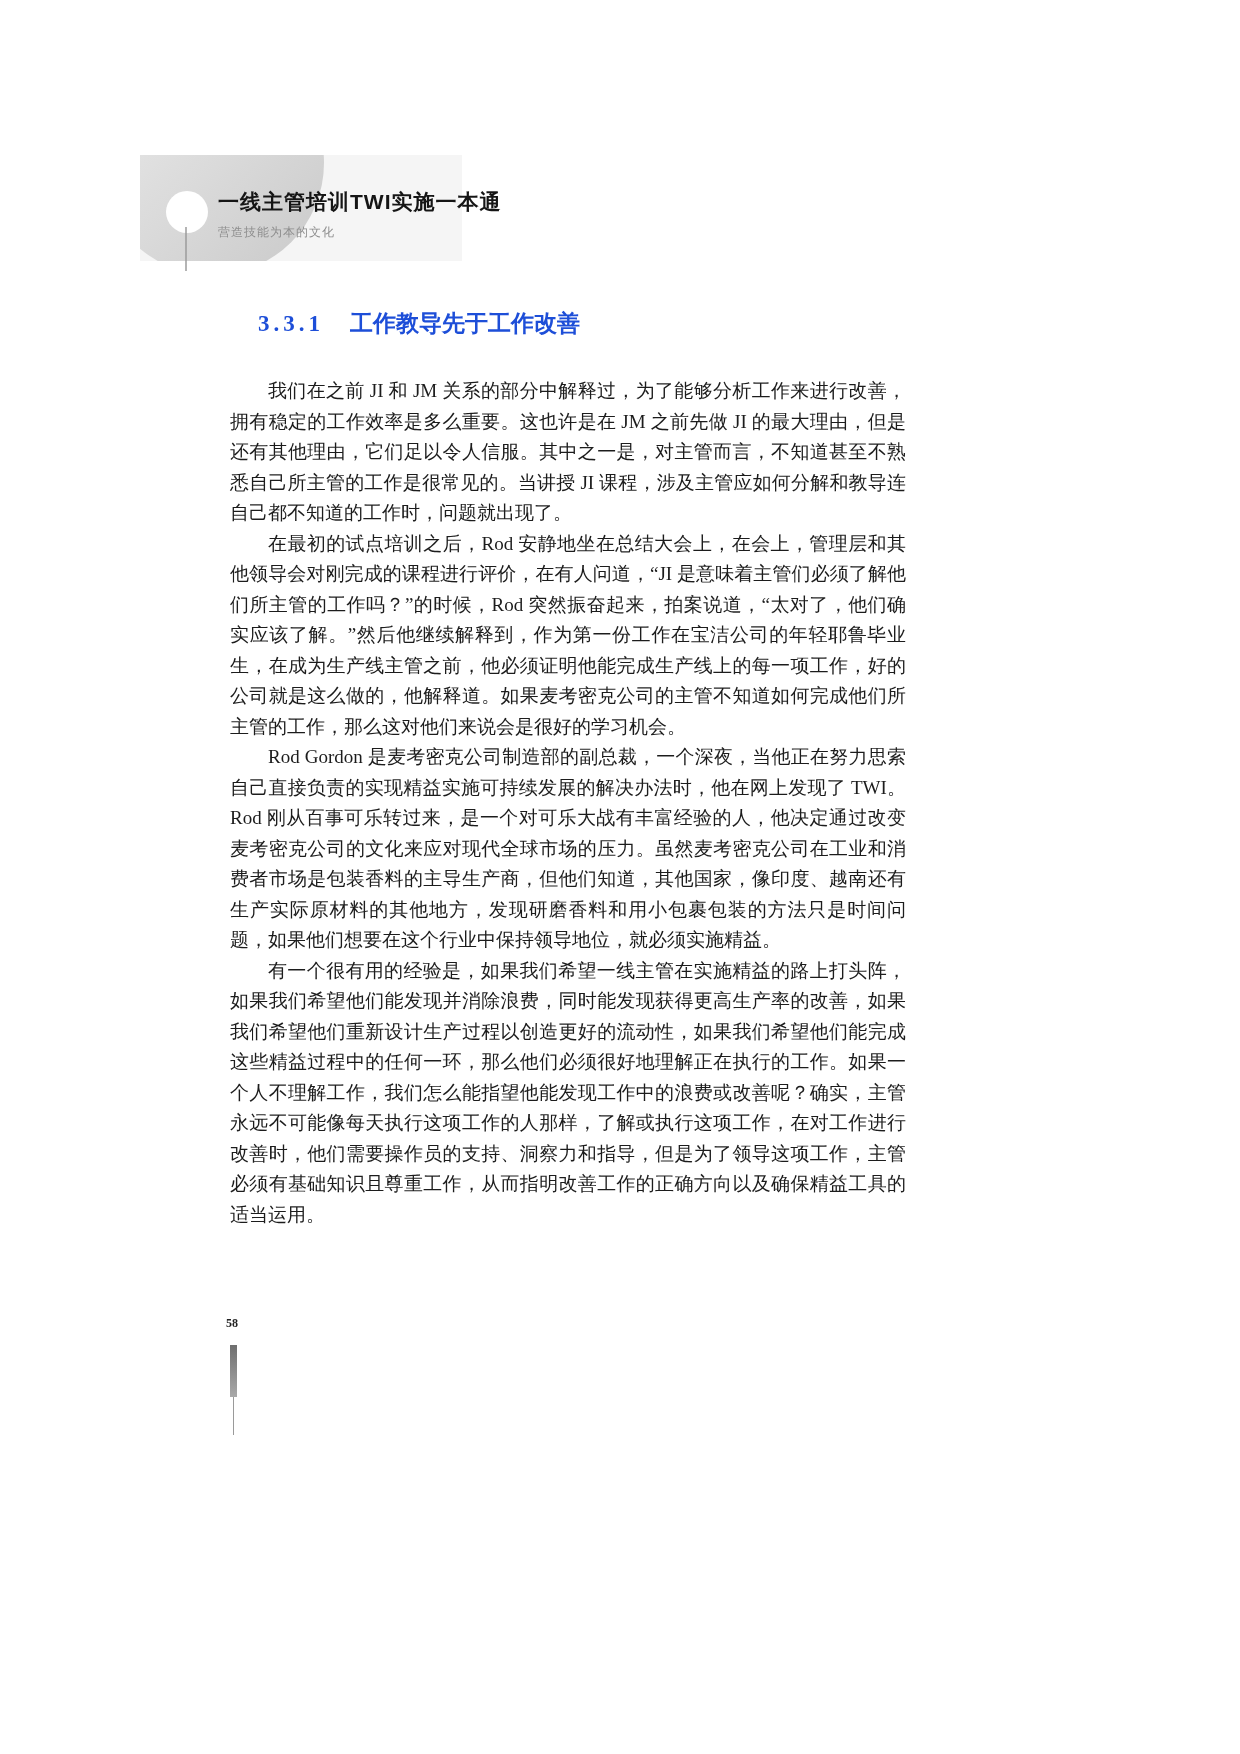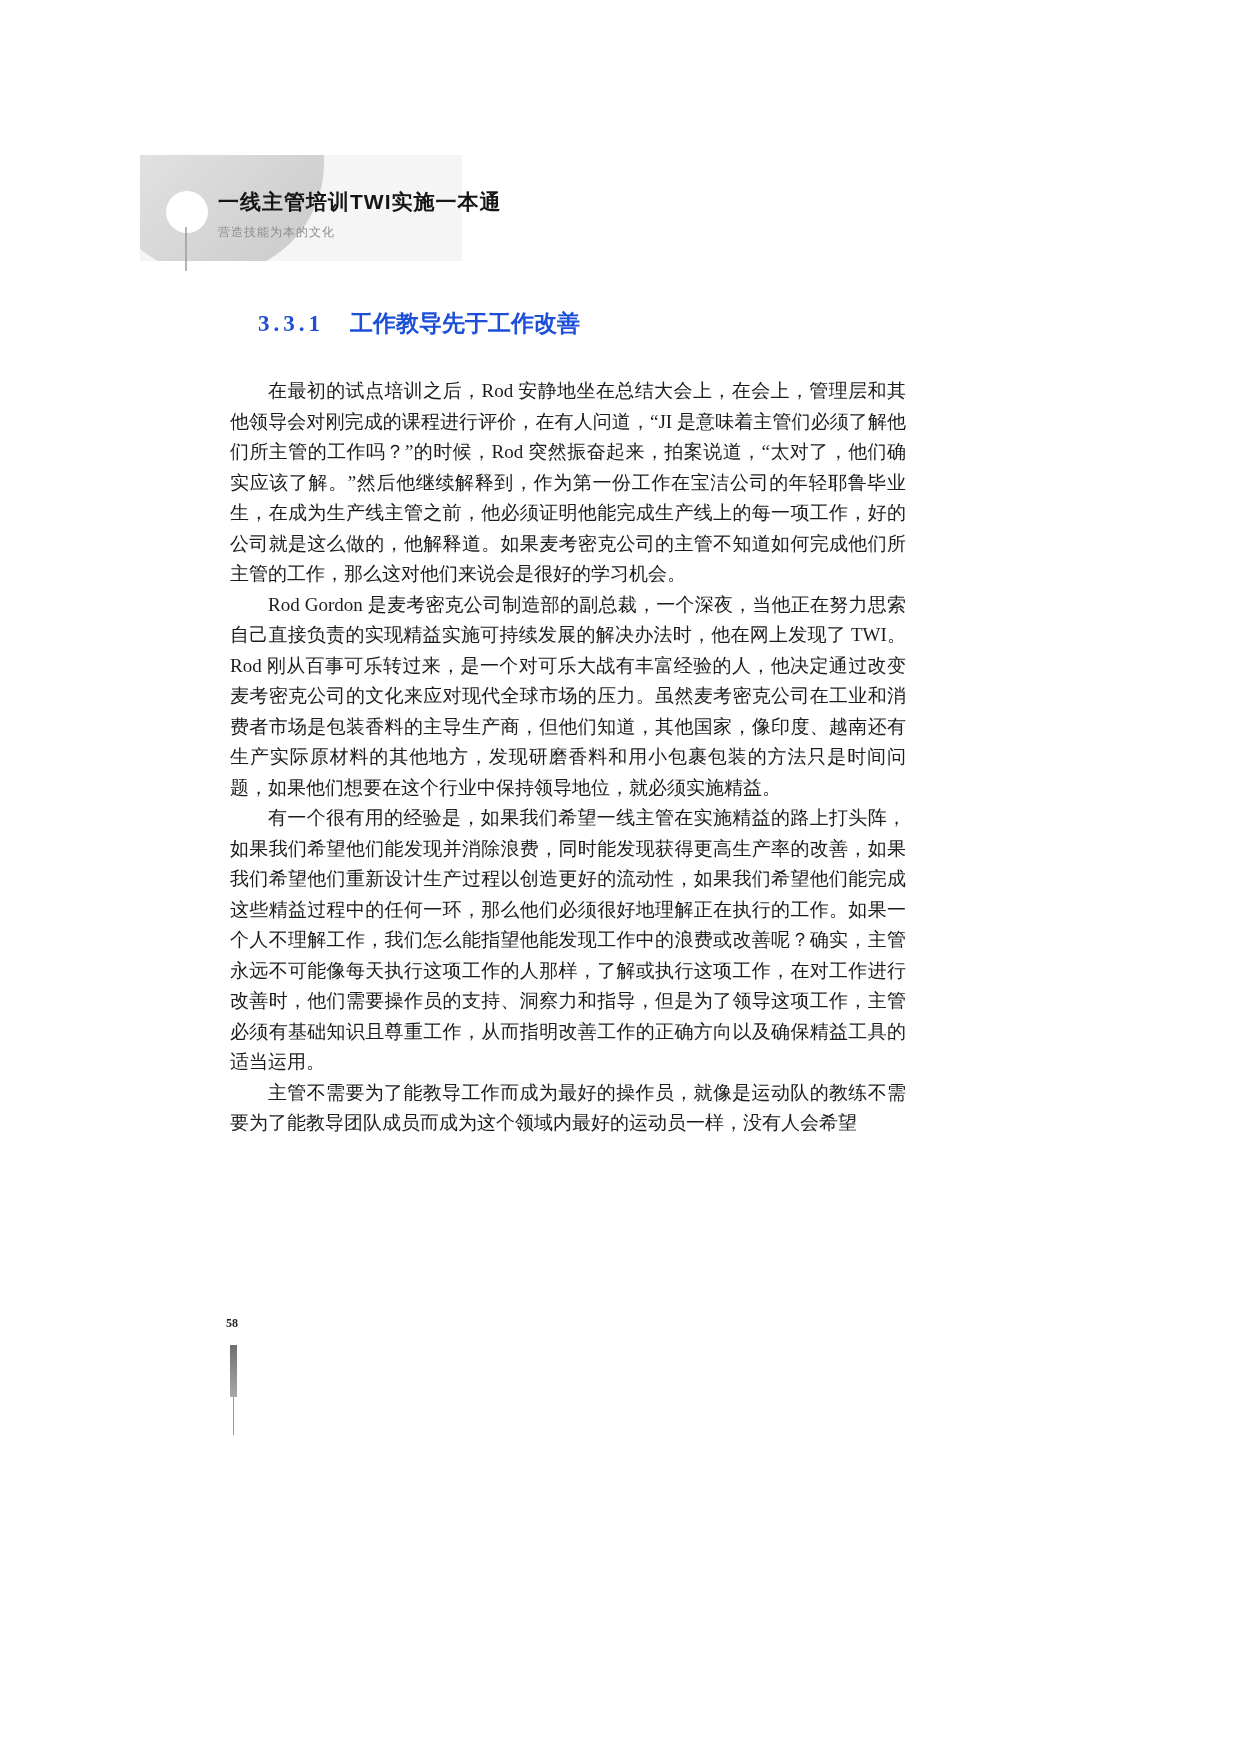--- a/index.html
+++ b/index.html
@@ -131,23 +131,23 @@
   </div>
 
   <div class="book-title">一线主管培训TWI实施一本通</div>
   <div class="book-subtitle">营造技能为本的文化</div>
 
   <h2 class="section-heading">
     <span class="section-number">3.3.1</span><span class="section-title">工作教导先于工作改善</span>
   </h2>
 
   <main class="body-text">
+    <p>我们在之前 JI 和 JM 关系的部分中解释过，为了能够分析工作来进行改善，拥有稳定的工作效率是多么重要。这也许是在 JM 之前先做 JI 的最大理由，但是还有其他理由，它们足以令人信服。其中之一是，对主管而言，不知道甚至不熟悉自己所主管的工作是很常见的。当讲授 JI 课程，涉及主管应如何分解和教导连自己都不知道的工作时，问题就出现了。</p>
     <p>在最初的试点培训之后，Rod 安静地坐在总结大会上，在会上，管理层和其他领导会对刚完成的课程进行评价，在有人问道，“JI 是意味着主管们必须了解他们所主管的工作吗？”的时候，Rod 突然振奋起来，拍案说道，“太对了，他们确实应该了解。”然后他继续解释到，作为第一份工作在宝洁公司的年轻耶鲁毕业生，在成为生产线主管之前，他必须证明他能完成生产线上的每一项工作，好的公司就是这么做的，他解释道。如果麦考密克公司的主管不知道如何完成他们所主管的工作，那么这对他们来说会是很好的学习机会。</p>
     <p>Rod Gordon 是麦考密克公司制造部的副总裁，一个深夜，当他正在努力思索自己直接负责的实现精益实施可持续发展的解决办法时，他在网上发现了 TWI。Rod 刚从百事可乐转过来，是一个对可乐大战有丰富经验的人，他决定通过改变麦考密克公司的文化来应对现代全球市场的压力。虽然麦考密克公司在工业和消费者市场是包装香料的主导生产商，但他们知道，其他国家，像印度、越南还有生产实际原材料的其他地方，发现研磨香料和用小包裹包装的方法只是时间问题，如果他们想要在这个行业中保持领导地位，就必须实施精益。</p>
     <p>有一个很有用的经验是，如果我们希望一线主管在实施精益的路上打头阵，如果我们希望他们能发现并消除浪费，同时能发现获得更高生产率的改善，如果我们希望他们重新设计生产过程以创造更好的流动性，如果我们希望他们能完成这些精益过程中的任何一环，那么他们必须很好地理解正在执行的工作。如果一个人不理解工作，我们怎么能指望他能发现工作中的浪费或改善呢？确实，主管永远不可能像每天执行这项工作的人那样，了解或执行这项工作，在对工作进行改善时，他们需要操作员的支持、洞察力和指导，但是为了领导这项工作，主管必须有基础知识且尊重工作，从而指明改善工作的正确方向以及确保精益工具的适当运用。</p>
-    <p>主管不需要为了能教导工作而成为最好的操作员，就像是运动队的教练不需要为了能教导团队成员而成为这个领域内最好的运动员一样，没有人会希望</p>
   </main>
 
   <div class="page-number">58</div>
   <div class="page-bar"></div>
   <div class="page-bar-tail"></div>
 
 </div>
 
 </body></html>

